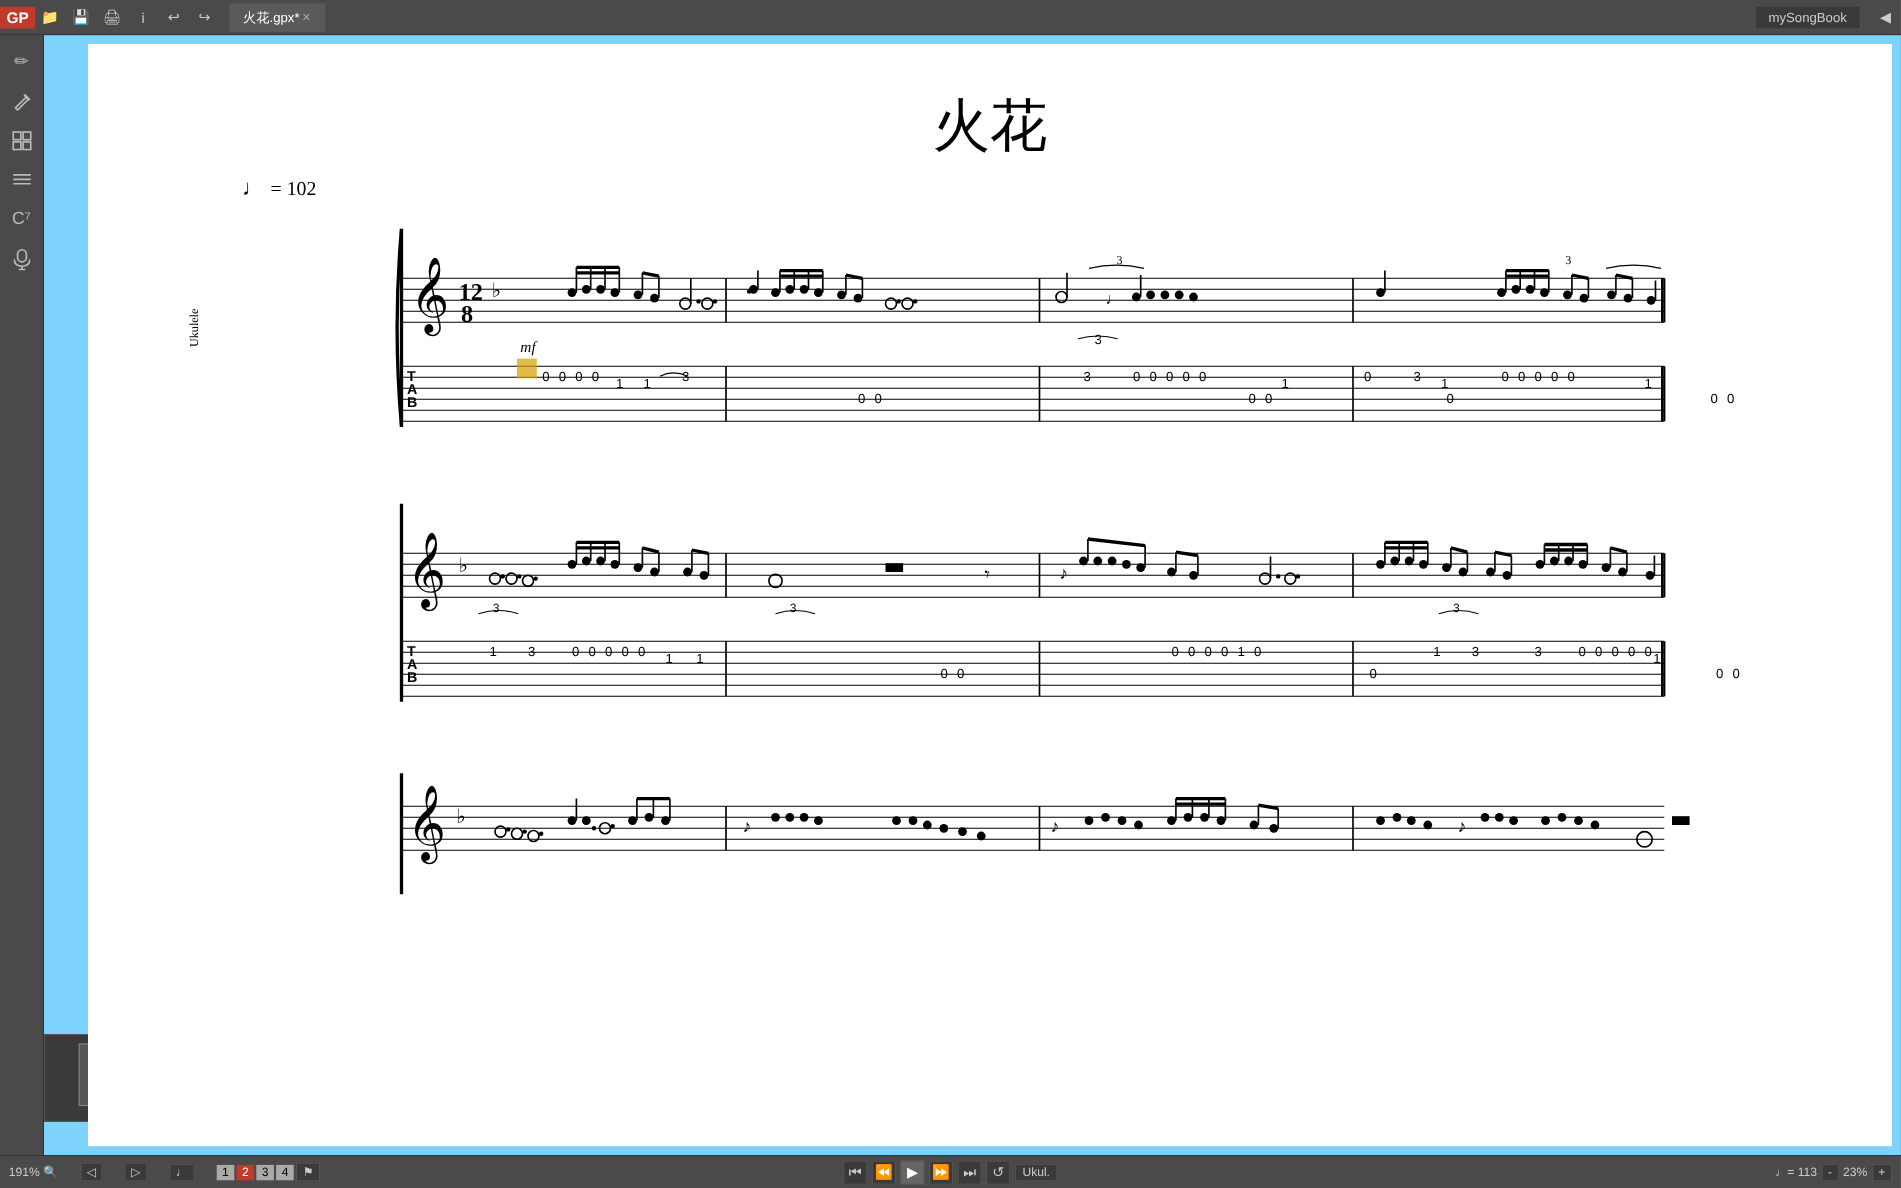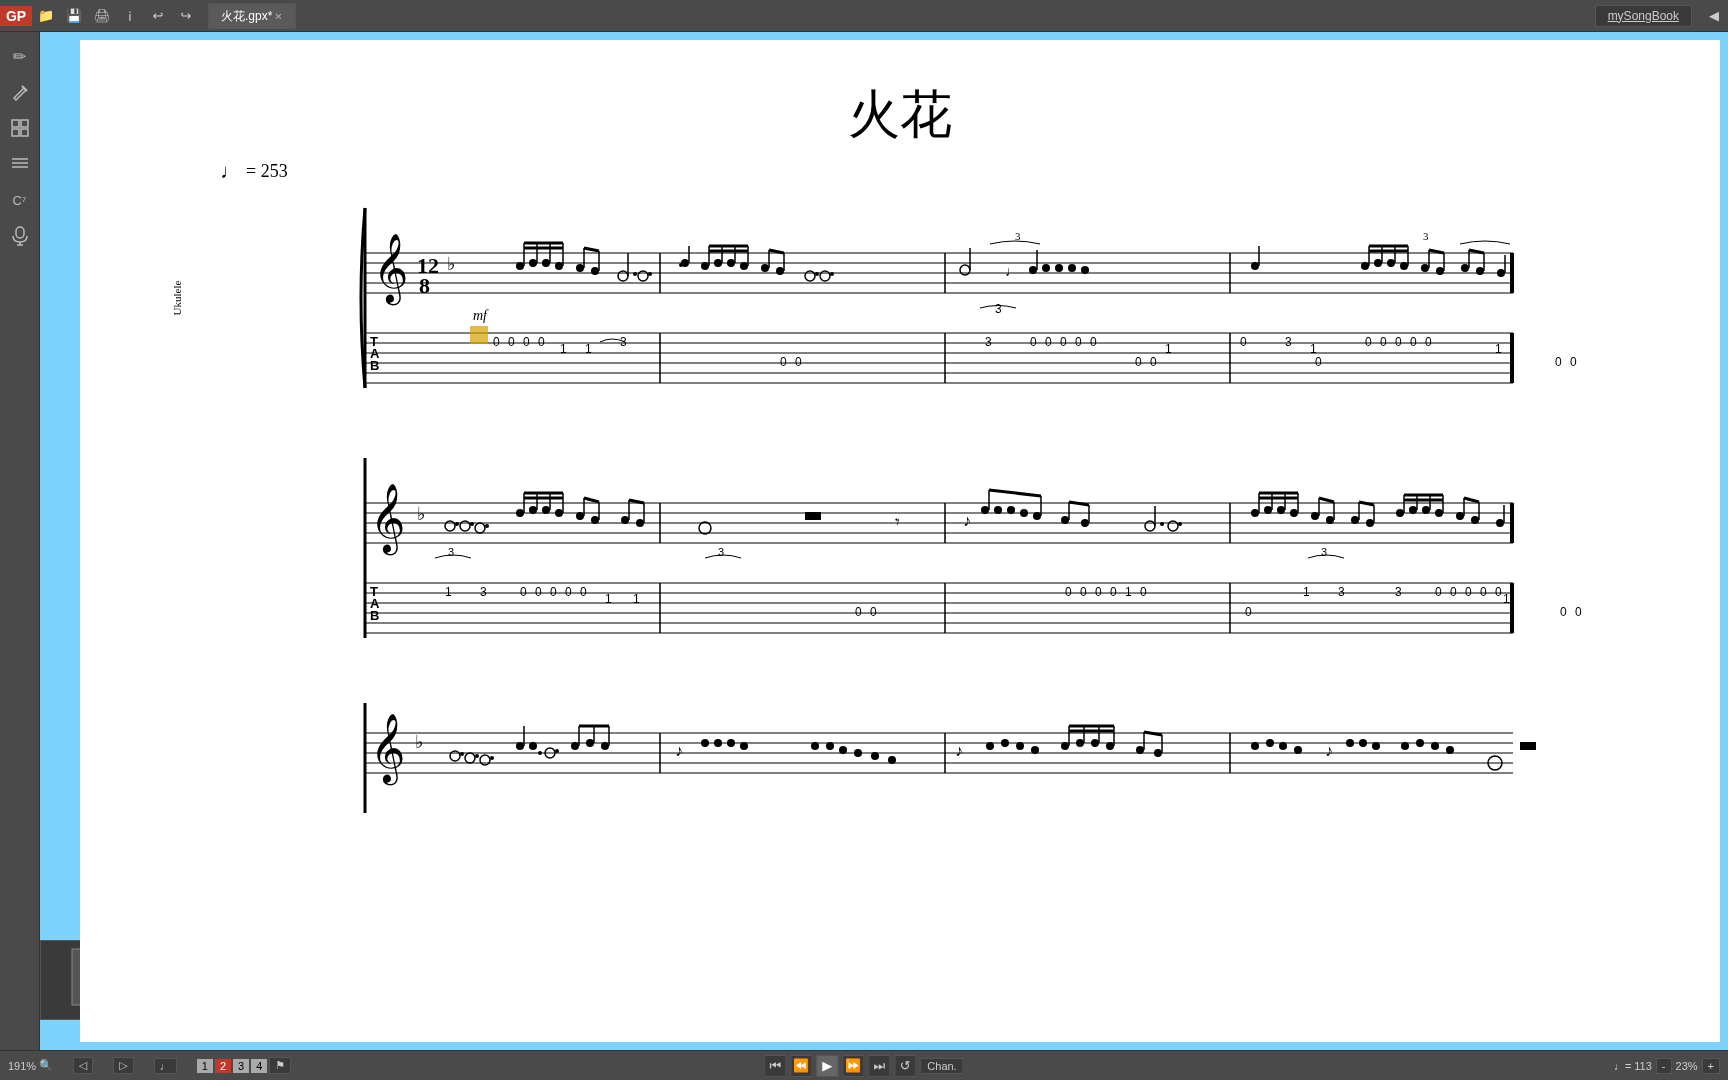--- a/index.html
+++ b/index.html
@@ -25,21 +25,21 @@
     .tab-item {
       background: #3a3a3a; border: 1px solid #555; border-bottom: none;
       padding: 4px 12px; font-size: 12px; color: #ddd; cursor: pointer;
       display: flex; align-items: center; gap: 2px;
     }
     .tab-item.active { background: #5a5a5a; color: white; }
     .tab-close { font-size: 10px; color: #aaa; cursor: pointer; }
     #mysongbook-btn {
       margin-left: auto; margin-right: 8px;
       background: #3a3a3a; border: 1px solid #555; padding: 3px 12px;
-      font-size: 12px; color: #ccc; cursor: pointer; text-decoration: underline;
+      font-size: 12px; color: #ccc; cursor: pointer;
     }
 
     
     #left-sidebar {
       position: absolute; top: 32px; left: 0; width: 40px; bottom: 30px;
       background: #4a4a4a; display: flex; flex-direction: column; align-items: center;
       padding-top: 8px; gap: 4px; border-right: 1px solid #333;
     }
     .sidebar-icon {
       width: 32px; height: 32px; display: flex; align-items: center; justify-content: center;
@@ -171,21 +171,21 @@
       <rect x="10" y="10" width="7" height="7" stroke="#bbb" fill="none" stroke-width="1.5"></rect>
     </svg>
   </div>
   <div class="sidebar-icon">
     <svg width="18" height="14" viewBox="0 0 18 14">
       <line x1="1" y1="2" x2="17" y2="2" stroke="#bbb" stroke-width="1.5"></line>
       <line x1="1" y1="6" x2="17" y2="6" stroke="#bbb" stroke-width="1.5"></line>
       <line x1="1" y1="10" x2="17" y2="10" stroke="#bbb" stroke-width="1.5"></line>
     </svg>
   </div>
-  <div class="sidebar-icon" style="font-size:13px; color:#bbb;">C⁷</div>
+  <div class="sidebar-icon" style="font-size:16px; color:#bbb;">C⁷</div>
   <div class="sidebar-icon">
     <svg width="16" height="20" viewBox="0 0 16 20">
       <rect x="4" y="1" width="8" height="11" rx="4" stroke="#bbb" fill="none" stroke-width="1.5"></rect>
       <path d="M1 10 Q1 16 8 16 Q15 16 15 10" stroke="#bbb" fill="none" stroke-width="1.5"></path>
       <line x1="8" y1="16" x2="8" y2="19" stroke="#bbb" stroke-width="1.5"></line>
       <line x1="5" y1="19" x2="11" y2="19" stroke="#bbb" stroke-width="1.5"></line>
     </svg>
   </div>
 </div>
 
@@ -206,21 +206,21 @@
   </div>
 
   <div id="sheet-page">
     <div id="sheet-inner">
 
       <div id="song-title">火花</div>
 
 
       <div id="tempo">
         <span style="font-size:20px;">♩</span>
-        <span style="font-size:18px; font-family:serif;">= 253</span>
+        <span style="font-size:18px; font-family:serif;">= 102</span>
       </div>
 
       <div style="position:relative; margin-bottom: 50px; margin-left: 80px;">
         <div class="instrument-label" style="position:absolute; left:-60px; top:50%; transform:translateY(-50%) rotate(-90deg); font-size:11px; font-family:serif; white-space:nowrap;">Ukulele</div>
         <svg class="notation-svg" height="200" viewBox="0 0 1150 200">
 
           <path d="M0 10 Q-8 100 0 190" stroke="black" fill="none" stroke-width="3"></path>
           <line x1="0" y1="10" x2="0" y2="190" stroke="black" stroke-width="3"></line>
 
           <line x1="0" y1="55" x2="1148" y2="55" stroke="black" stroke-width="1"></line>
@@ -691,21 +691,21 @@
     <div class="bottom-btn">⚑</div>
   </div>
 
   <div id="playback-controls">
     <div class="play-btn">⏮</div>
     <div class="play-btn">⏪</div>
     <div class="play-btn active" style="background:#666;">▶</div>
     <div class="play-btn">⏩</div>
     <div class="play-btn">⏭</div>
     <div class="play-btn">↺</div>
-    <div id="track-select">Chan.</div>
+    <div id="track-select">Ukul.</div>
   </div>
 
   <div id="zoom-area">
     <div class="bottom-item">
       ♩= <span>113</span>
     </div>
     <div class="bottom-btn">-</div>
     <div class="bottom-item">
       <span>23%</span>
     </div>

